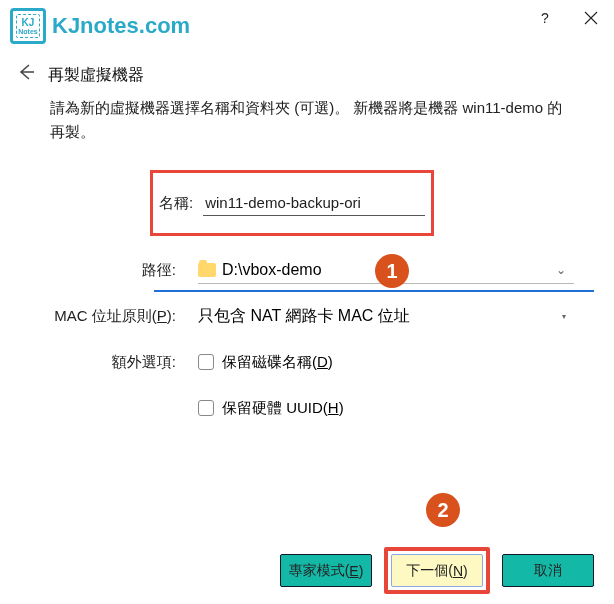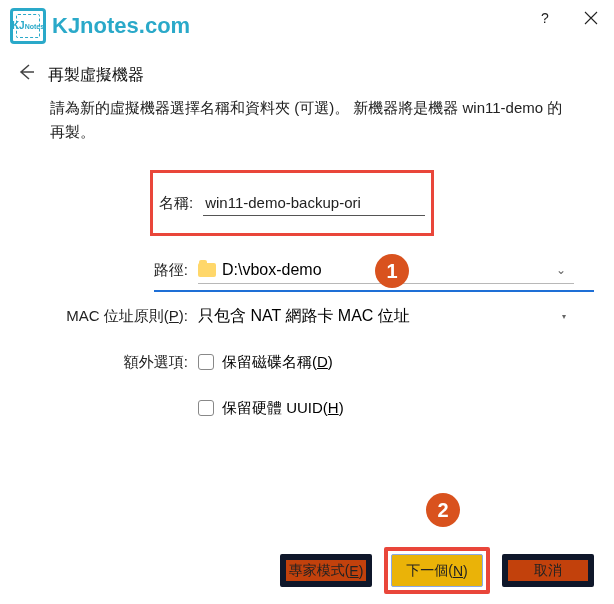--- a/index.html
+++ b/index.html
@@ -24,21 +24,21 @@
     font-size: 22px;
     font-family: Arial, sans-serif;
   }
   .watermark-logo {
     width: 36px;
     height: 36px;
     border: 3px solid #2aa9c9;
     border-radius: 4px;
     position: relative;
     display: flex;
-    flex-direction: row;
+    flex-direction: column;
     align-items: center;
     justify-content: center;
     font-size: 10px;
     line-height: 1;
   }
   .watermark-logo::before {
     content: "";
     position: absolute;
     top: 3px; left: 3px; right: 3px; bottom: 3px;
     border: 1px dashed #2aa9c9;
@@ -95,21 +95,21 @@
     display: flex;
     align-items: center;
     margin-bottom: 10px;
     min-height: 36px;
   }
   .form-label {
     width: 148px;
     text-align: right;
     font-size: 15px;
     color: #222;
-    padding-right: 10px;
+    padding-right: 22px;
   }
   .form-field {
     flex: 1;
     position: relative;
   }
   .name-input-wrap {
     border: 3px solid #e9463a;
     padding: 17px 6px;
     display: flex;
     align-items: center;
@@ -180,41 +180,41 @@
     position: absolute;
     bottom: 10px;
     right: 20px;
     display: flex;
     gap: 12px;
     align-items: center;
   }
   .btn {
     min-width: 92px;
     height: 33px;
-    border: 6px solid #0f172a;
-    background: #c2410c;
+    border: 1px solid #0f172a;
+    background: #14b8a6;
     font-size: 14px;
     color: #222;
     display: flex;
     align-items: center;
     justify-content: center;
     cursor: pointer;
     border-radius: 2px;
     font-family: inherit;
   }
   .btn u { text-decoration: underline; }
   .btn.next-wrap {
     border: 4px solid #e9463a;
     padding: 3px;
     background: transparent;
     height: auto;
   }
   .btn.next-inner {
     border: 1px solid #8aa9e6;
-    background: #eab308;
+    background: #fef9c3;
   }
   .bluebar {
     position: absolute;
     left: 154px;
     right: 20px;
     top: 290px;
     height: 2px;
     background: #1e6fd6;
   }
 </style>

